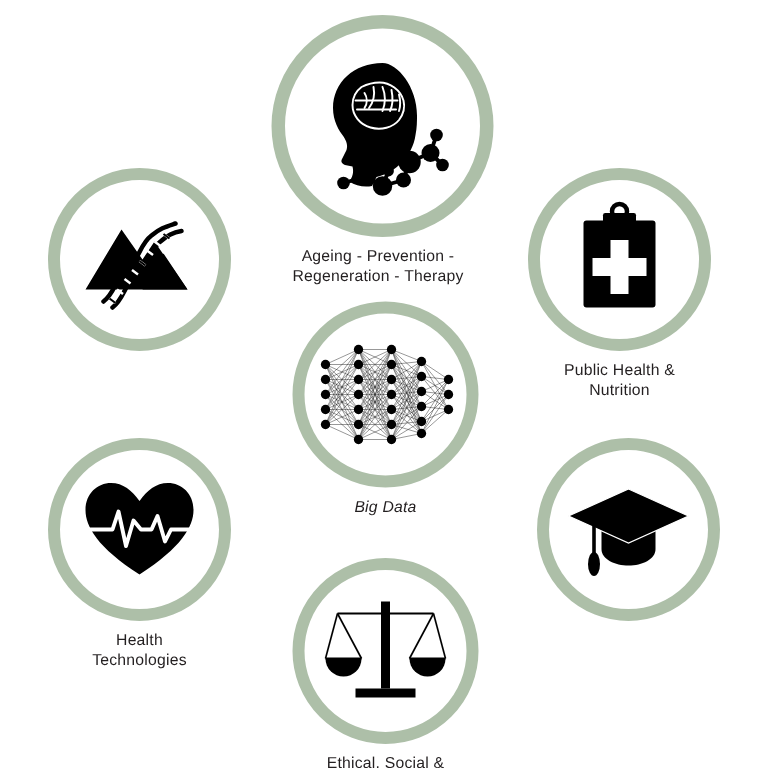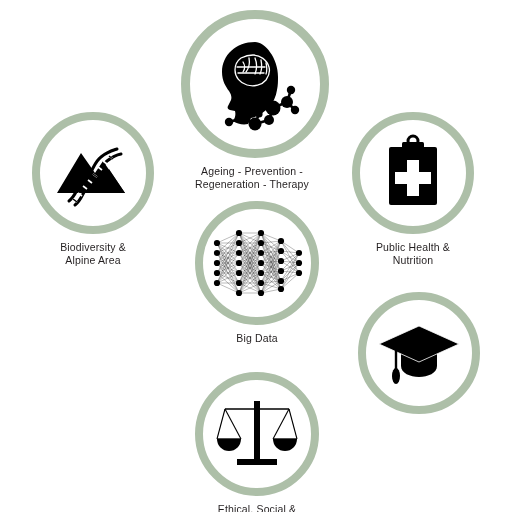--- a/index.html
+++ b/index.html
@@ -68,21 +68,21 @@
   #node-biodiv  .ring { width: 122px; height: 122px; border-width: 8px; }
   #node-public  .ring { width: 122px; height: 122px; border-width: 8px; }
   #node-bigdata .ring { width: 124px; height: 124px; border-width: 8px; }
   #node-health  .ring { width: 122px; height: 122px; border-width: 8px; }
   #node-edu     .ring { width: 122px; height: 122px; border-width: 8px; }
   #node-ethical .ring { width: 124px; height: 124px; border-width: 8px; }
 
   #node-ageing  .label { width: 160px; margin-left: -6px; }
   #node-biodiv  .label { width: 140px; }
   #node-public  .label { width: 140px; }
-  #node-bigdata .label { width: 140px; }
+  #node-bigdata .label { width: 140px; font-style: italic; }
   #node-health  .label { width: 140px; }
   #node-edu     .label { width: 140px; }
   #node-ethical .label { width: 150px; }
 </style>
 </head>
 <body>
 
 <div id="stage">
 
   <div class="node" id="node-ageing">
@@ -157,22 +157,20 @@
             <line x1="58" y1="25" x2="62" y2="28"></line>
           </g>
           <g stroke="#000000" stroke-width="1.4">
             <line x1="22" y1="68" x2="26" y2="71"></line>
             <line x1="42" y1="43" x2="46" y2="46"></line>
             <line x1="58" y1="25" x2="62" y2="28"></line>
           </g>
         </svg>
       </div>
     </div>
-    <div class="label">Biodiversity &amp;
-Alpine Area</div>
   </div>
 
   <div class="node" id="node-public">
     <div class="ring">
       <div class="icon-wrap">
         <svg width="72" height="78" viewBox="0 0 72 78" aria-hidden="true">
 
           <circle cx="36" cy="7" r="5" fill="none" stroke="#000000" stroke-width="3"></circle>
           <rect x="25" y="8" width="22" height="8" rx="1.5" fill="#000000"></rect>
 
@@ -369,20 +367,32 @@
             <circle cx="90" cy="26" r="3.1"></circle>
               <circle cx="90" cy="36" r="3.1"></circle>
               <circle cx="90" cy="46" r="3.1"></circle>
           </g>
         </svg>
       </div>
     </div>
     <div class="label">Big Data</div>
   </div>
 
+  <div class="node" id="node-health">
+    <div class="ring">
+      <div class="icon-wrap">
+        <svg width="80" height="72" viewBox="0 0 80 72" aria-hidden="true">
+          <path d="M40 66 C12 48 4 34 4 23 C4 12 12 5 21 5 C29 5 35 10 40 17 C45 10 51 5 59 5 C68 5 76 12 76 23 C76 34 68 48 40 66 Z" fill="#000000"></path>
+          <polyline points="6,36 22,36 26,24 31,47 36,30 41,36 48,36 52,27 57,44 61,36 74,36" fill="none" stroke="#ffffff" stroke-width="2.6" stroke-linejoin="round" stroke-linecap="round"></polyline>
+        </svg>
+      </div>
+    </div>
+    <div class="label">Health
+Technologies</div>
+  </div>
 
   <div class="node" id="node-edu">
     <div class="ring">
       <div class="icon-wrap">
         <svg width="84" height="70" viewBox="0 0 84 70" aria-hidden="true">
 
           <path d="M24 32 L24 48 C24 55 33 59 42 59 C51 59 60 55 60 48 L60 32 Z" fill="#000000"></path>
 
           <path d="M42 8 L82 26 L42 44 L2 26 Z" fill="#000000"></path>
           <path d="M42 8 L82 26 L42 44 L2 26 Z" fill="none" stroke="#ffffff" stroke-width="0.8"></path>

